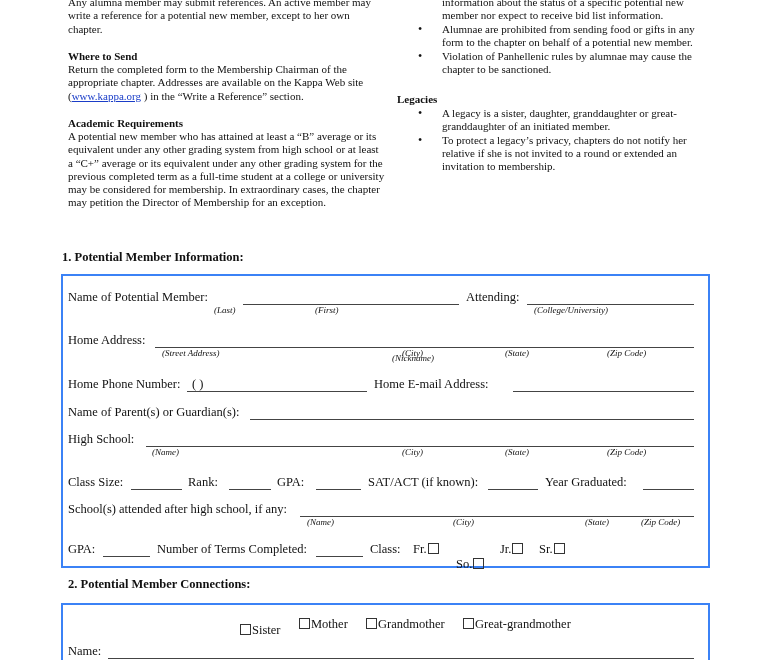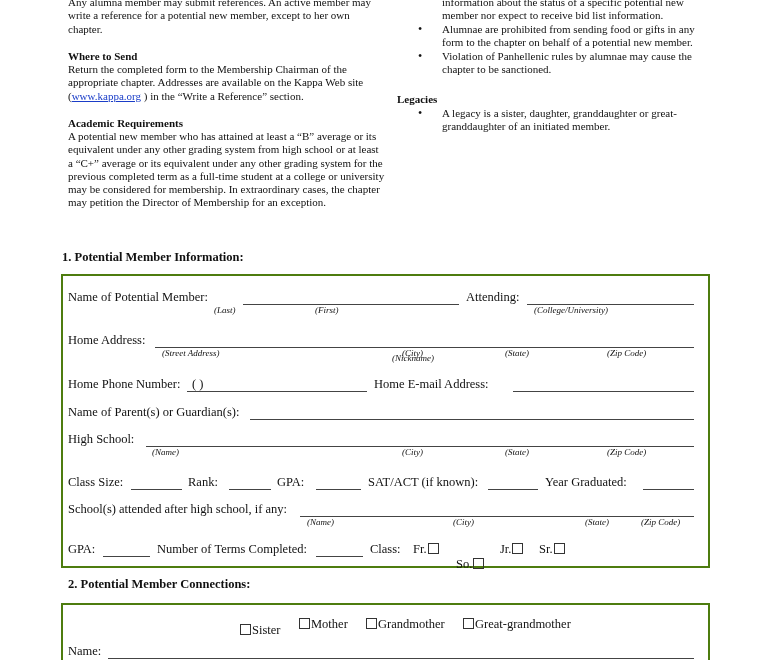--- a/index.html
+++ b/index.html
@@ -6,21 +6,21 @@
   body { width:770px; height:660px; overflow:hidden; position:relative;
          font-family:"Liberation Serif", "DejaVu Serif", serif; color:#111; }
   .abs { position:absolute; }
   .para { font-size:11px; line-height:13.3px; }
   .heading { font-weight:bold; font-size:11px; line-height:13.3px; }
   .section-title { font-weight:bold; font-size:12.5px; }
   a.link { color:#1a3dc8; text-decoration:underline; }
   ul.bullets { margin:0; padding:0; list-style:none; }
   ul.bullets li { position:relative; padding-left:45px; font-size:11px; line-height:13.3px; }
   ul.bullets li::before { content:"•"; position:absolute; left:21px; top:0; font-size:12px; }
-  .box { position:absolute; border:2px solid #4d7c0f; box-sizing:border-box; }
+  .box { position:absolute; border:2px solid #3b82f6; box-sizing:border-box; }
   .lbl { position:absolute; font-size:12.5px; white-space:nowrap; }
   .line { position:absolute; border-bottom:1px solid #444; height:0; }
   .cap { position:absolute; font-size:9px; font-style:italic; white-space:nowrap; font-family:"Liberation Serif", serif; }
   .chk { display:inline-block; width:11px; height:11px; border:1px solid #333; vertical-align:-1px; box-sizing:border-box; margin-left:1px; }
 </style>
 </head>
 <body>
 
 <div class="abs para" style="left:68px; top:-4px; width:318px;">Any alumna member may submit references. An active member may write a reference for a potential new member, except to her own chapter.</div>
 
@@ -32,20 +32,21 @@
 
 <div class="abs para" style="left:442px; top:-4px; width:268px;">information about the status of a specific potential new member nor expect to receive bid list information.</div>
 <ul class="bullets abs" style="left:397px; top:23px; width:315px;">
   <li>Alumnae are prohibited from sending food or gifts in any form to the chapter on behalf of a potential new member.</li>
   <li>Violation of Panhellenic rules by alumnae may cause the chapter to be sanctioned.</li>
 </ul>
 
 <div class="abs heading" style="left:397px; top:93px;">Legacies</div>
 <ul class="bullets abs" style="left:397px; top:107px; width:315px;">
   <li>A legacy is a sister, daughter, granddaughter or great-granddaughter of an initiated member.</li>
+  <li>To protect a legacy’s privacy, chapters do not notify her relative if she is not invited to a round or extended an invitation to membership.</li>
 </ul>
 
 <div class="abs section-title" style="left:62px; top:250px;">1. Potential Member Information:</div>
 
 <div class="box" style="left:61px; top:274px; width:649px; height:294px;">
 
   <div class="lbl" style="left:5px; top:14px;">Name of Potential Member:</div>
   <div class="line" style="left:180px; top:28px; width:216px;"></div>
   <div class="cap" style="left:151px; top:29px;">(Last)</div>
   <div class="cap" style="left:252px; top:29px;">(First)</div>

